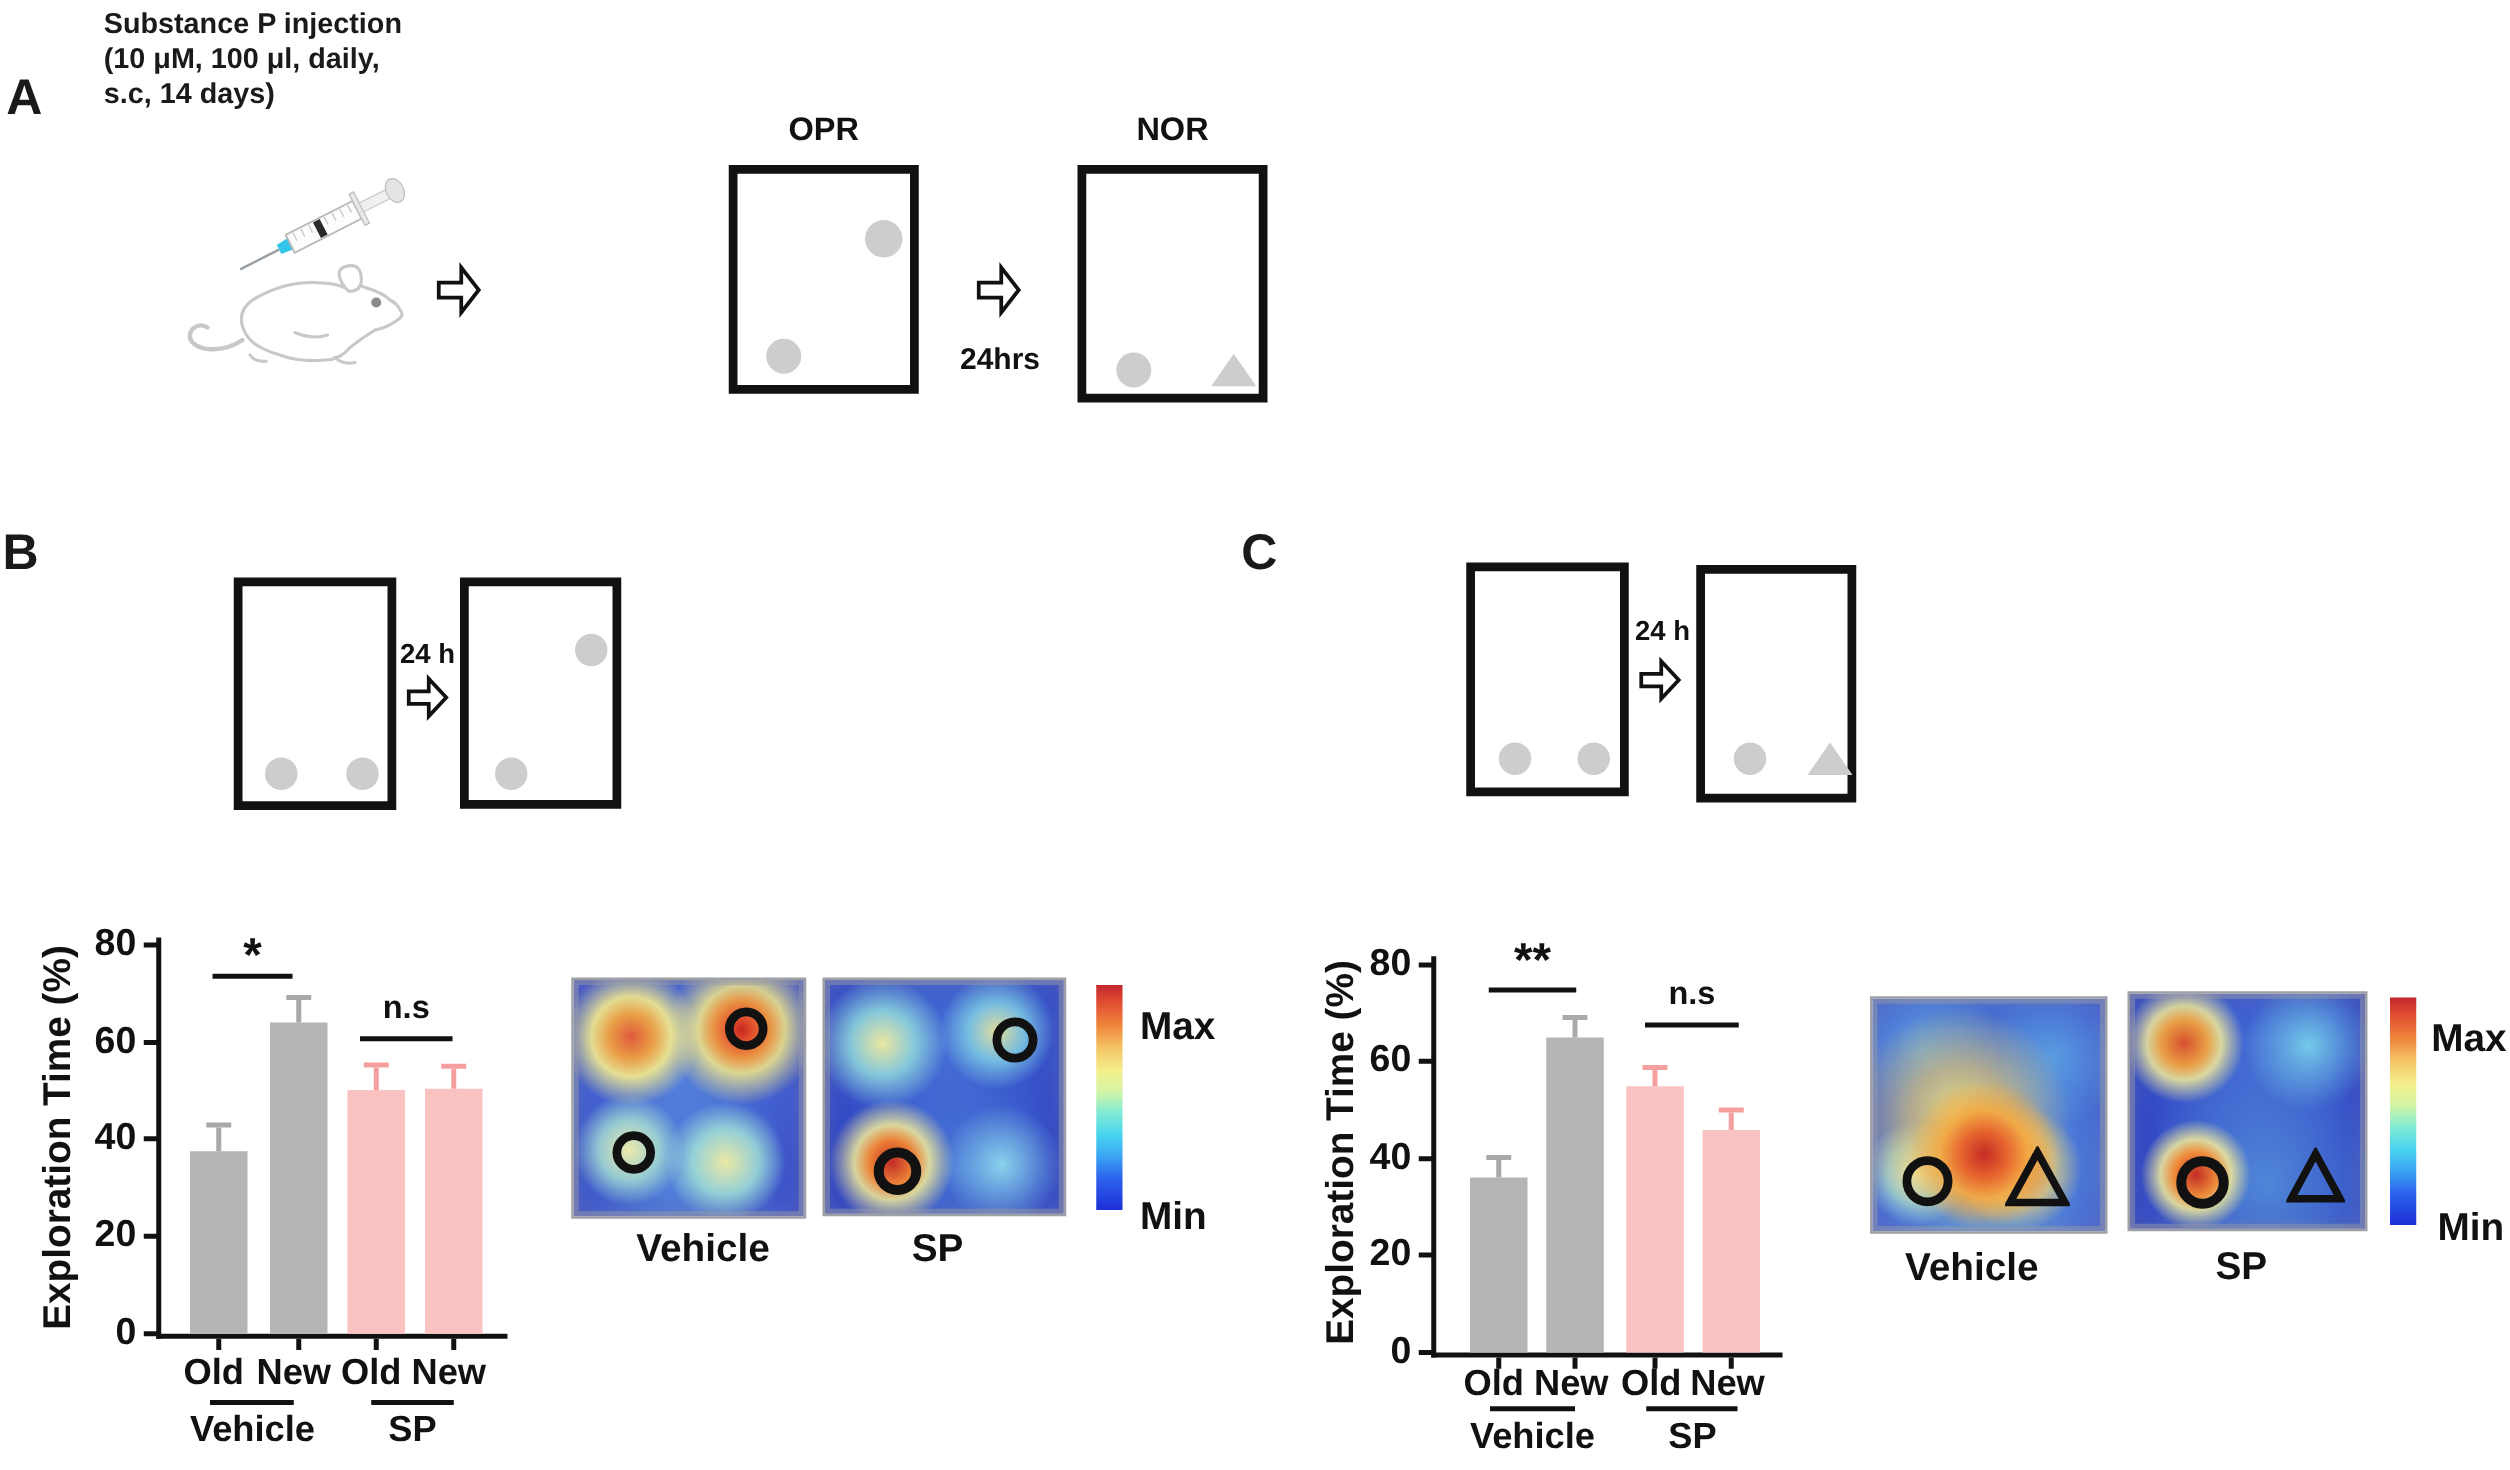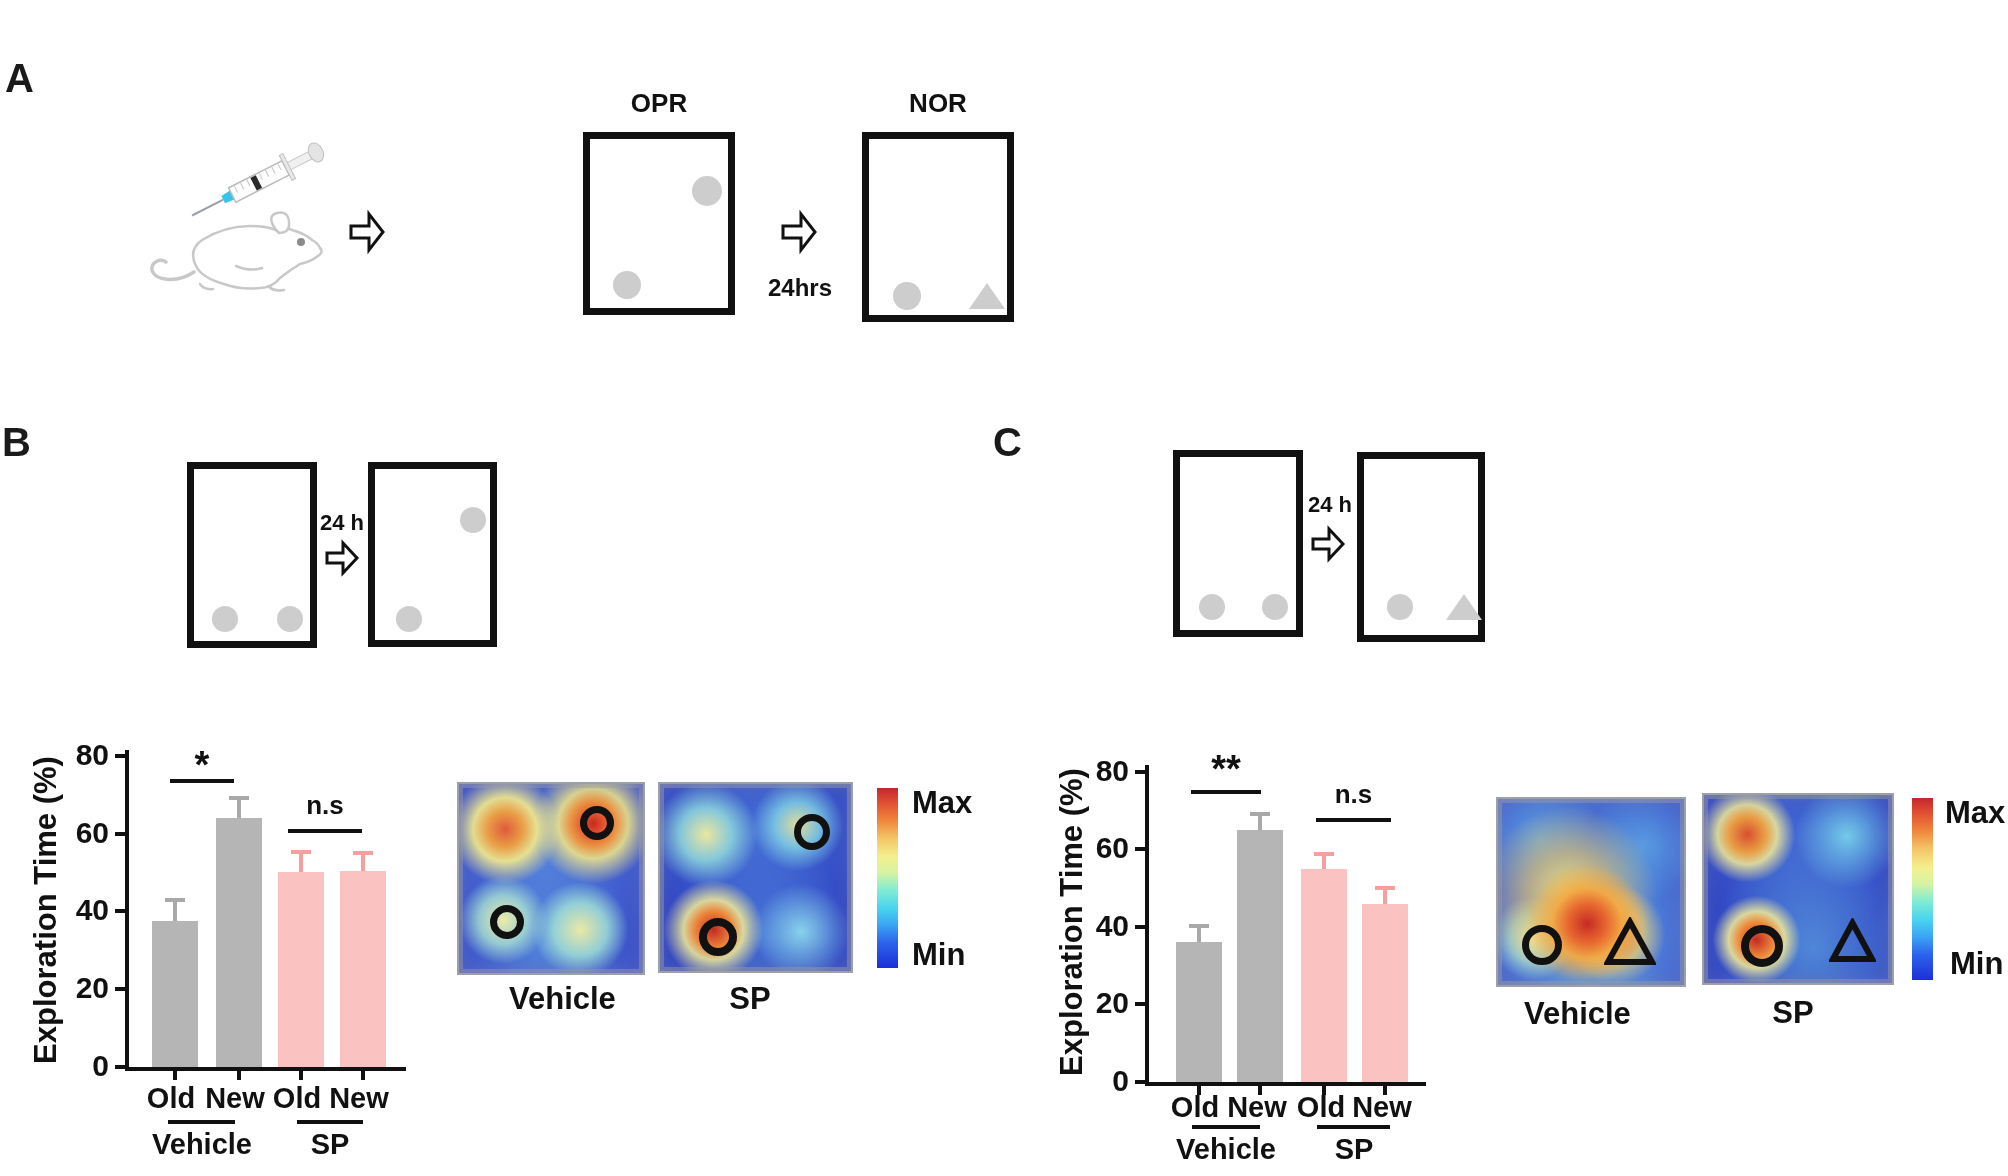--- a/index.html
+++ b/index.html
@@ -23,29 +23,34 @@
   .sig-text{text-align:center;font-weight:700;}
   .cat-label{width:62px;text-align:center;font-size:29px;font-weight:700;}
   .grp-line{height:4px;background:#111;}
   .grp-label{text-align:center;font-size:29px;font-weight:700;}
   .ylab{font-size:31px;font-weight:700;white-space:nowrap;transform:translate(-50%,-50%) rotate(-90deg);}
   .heatmap{box-sizing:border-box;border:2px solid #9da0a6;
            box-shadow:inset 0 0 0 4px rgba(158,158,164,0.45), inset 0 0 20px rgba(150,150,158,0.35);}
   .hm-label{font-size:31px;font-weight:600;text-align:center;}
   .ring{border-radius:50%;box-sizing:border-box;background:transparent;}
   .colorbar{width:21px;}
-  .cbar-label{font-size:31px;font-weight:600;}
+  .cbar-label{font-size:31px;font-weight:600;margin-top:18px;}
 </style>
 </head>
 <body>
 
 <div class="canvas">
 
   <div class="abs panel-label" style="left:5px;top:56px;">A</div>
 
+  <div class="abs injection-text" style="left:83px;top:4px;">
+    <div>Substance P injection</div>
+    <div>(10 μM, 100 μl, daily,</div>
+    <div>s.c, 14 days)</div>
+  </div>
 
   <svg class="abs" style="left:140px;top:138px;" width="200" height="165" viewBox="0 0 200 165">
     <g transform="rotate(-27 110 48)">
       <line x1="45" y1="48" x2="80" y2="48" stroke="#9aa0a6" stroke-width="2"></line>
       <polygon points="80,44 90,43 90,53 80,52" fill="#35c5ea"></polygon>
       <rect x="90" y="40" width="60" height="16" fill="#fdfdfd" stroke="#b9b9b9" stroke-width="1.5"></rect>
       <g stroke="#c4c4c4" stroke-width="1">
         <line x1="96" y1="41" x2="96" y2="48"></line>
           <line x1="103" y1="41" x2="103" y2="48"></line>
         <line x1="110" y1="41" x2="110" y2="48"></line>

